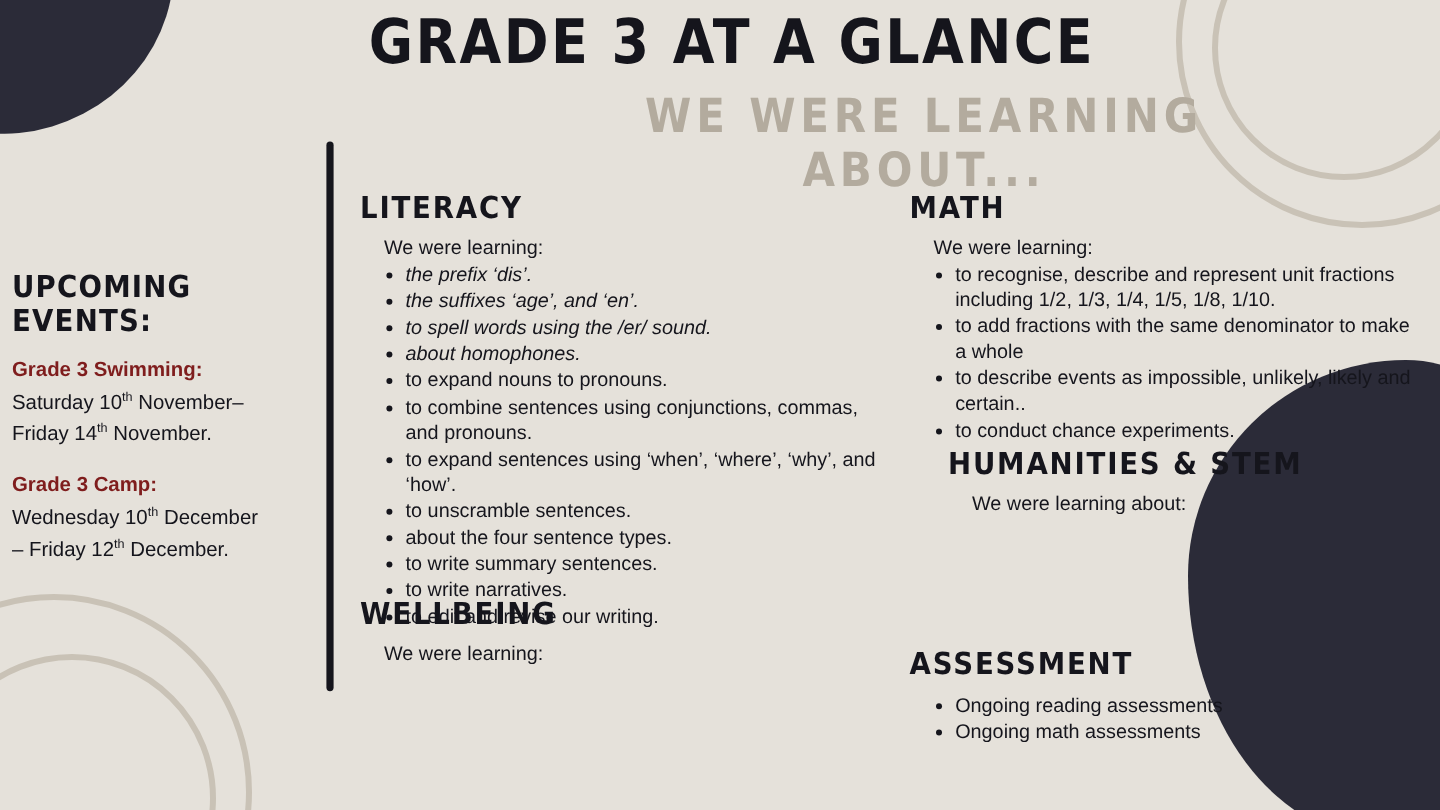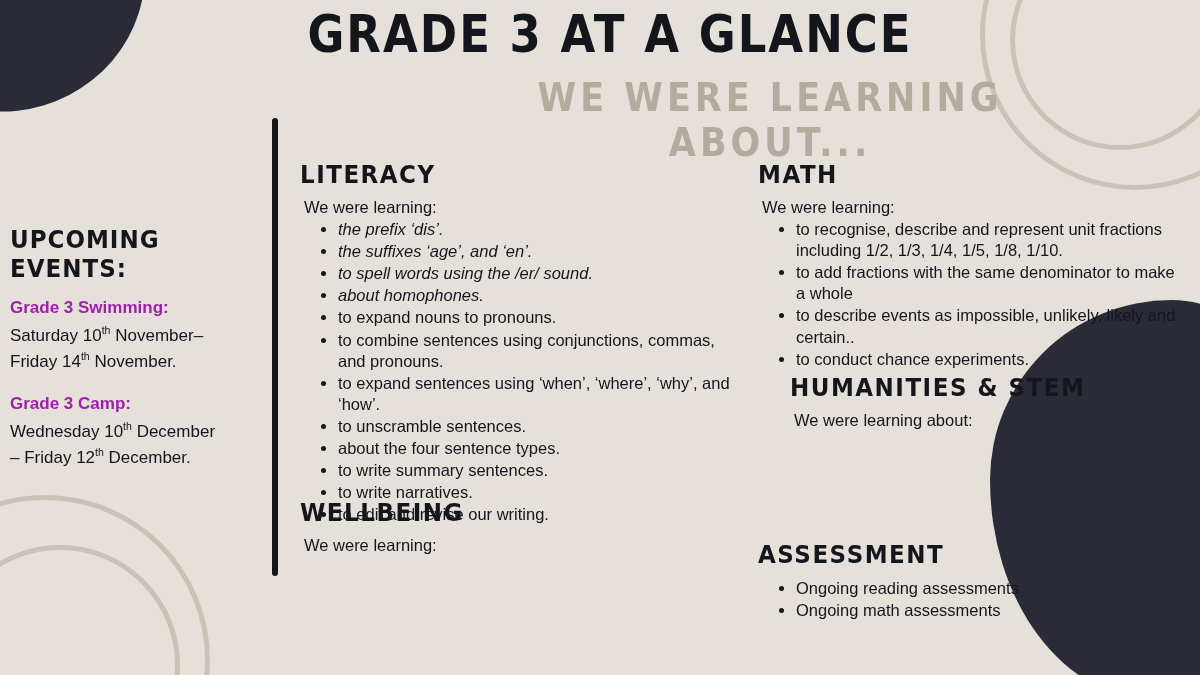--- a/index.html
+++ b/index.html
@@ -140,21 +140,21 @@
     margin-bottom: 18px;
     color: #15151c;
   }
   .event-block {
     margin-bottom: 20px;
   }
   .event-title {
     font-size: 17px;
     font-weight: bold;
     margin-bottom: 5px;
-    color: #a21caf;
+    color: #7f1d1d;
   }
   .event-dates {
     font-size: 17px;
     line-height: 1.5;
     color: #15151c;
   }
   sup { font-size: 0.62em; }
 
   
   .section {
@@ -172,21 +172,21 @@
     font-size: 23px;
     letter-spacing: 1.5px;
     text-transform: uppercase;
     transform: scaleY(1.1);
     transform-origin: left top;
     color: #15151c;
     margin-bottom: 12px;
   }
   .section-intro {
     font-size: 16.5px;
-    margin: 0 0 2px 4px;
+    margin: 0 0 2px 20px;
     color: #15151c;
   }
   ul.section-list {
     margin: 0;
     padding-left: 38px;
     list-style: disc;
   }
   ul.section-list li {
     font-size: 16.5px;
     line-height: 1.28;

